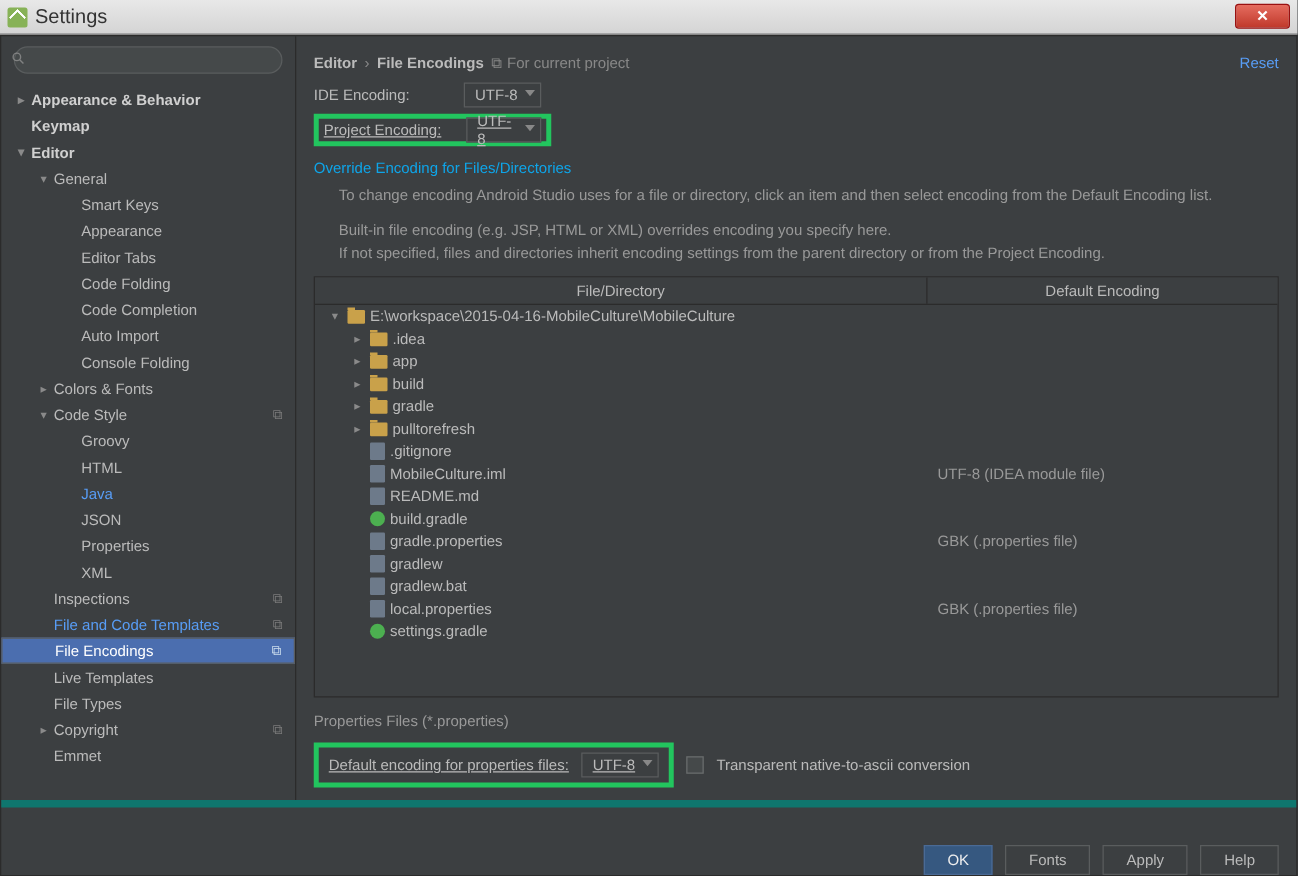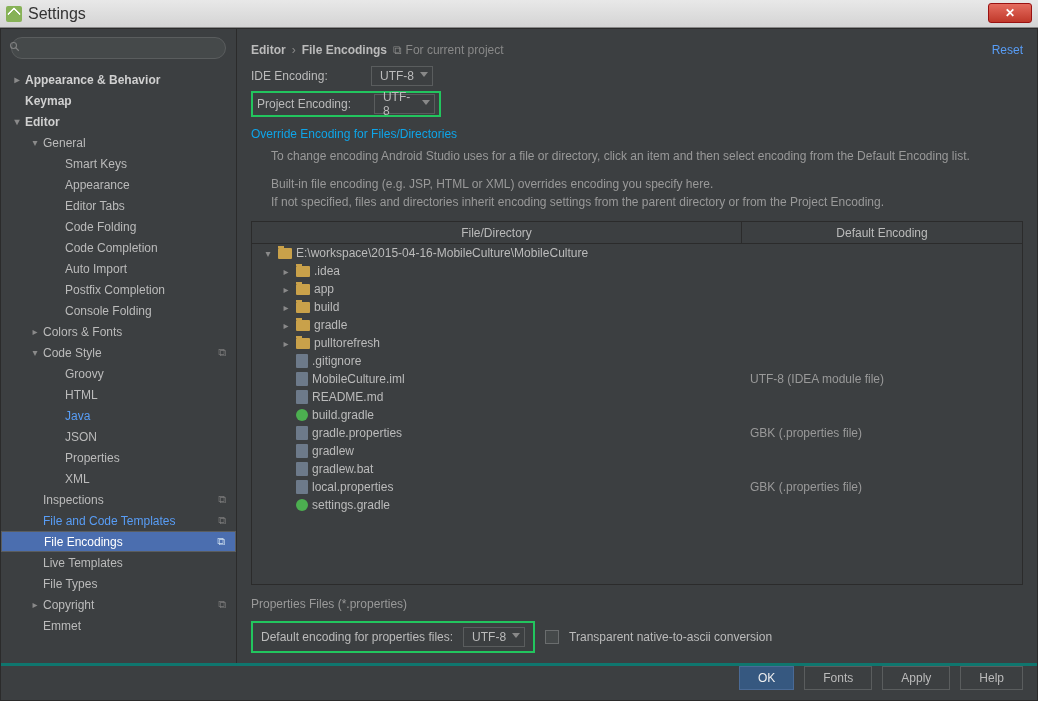--- a/index.html
+++ b/index.html
@@ -28,40 +28,40 @@
 .main { flex:1; display:flex; flex-direction:column; padding:8px 14px 0 14px; min-width:0; }
 .crumbs { display:flex; align-items:center; height:26px; }
 .crumbs .bc { color:#bbbbbb; font-weight:bold; }
 .crumbs .sep { margin:0 6px; color:#888; }
 .crumbs .proj { color:#888; margin-left:6px; display:flex; align-items:center; gap:4px; }
 .reset { margin-left:auto; color:#589df6; cursor:pointer; }
 .row { display:flex; align-items:center; height:26px; }
 .row .lab { width:120px; color:#bbb; }
 .sel { height:20px; background:#3c3f41; border:1px solid #5a5d5e; padding:0 18px 0 8px; color:#bbb; position:relative; display:inline-flex; align-items:center; min-width:56px; }
 .sel .dd { position:absolute; right:4px; top:5px; border-left:4px solid transparent; border-right:4px solid transparent; border-top:5px solid #888; }
-.redbox { border:2px solid #22c55e; padding:1px 4px; }
+.redbox { border:4px solid #22c55e; padding:1px 4px;text-decoration:underline; }
 .section-title { color:#0ea5e9; margin:10px 0 6px 0; }
 .help { color:#999; margin-left:20px; line-height:1.5; margin-bottom:10px; }
 .filelist { border:1px solid #2b2b2b; background:#3c3f41; flex:1; min-height:0; display:flex; flex-direction:column; margin-bottom:8px;justify-content:space-between; }
 .filelist .head { display:flex; height:22px; background:#3c3f41; border-bottom:1px solid #2b2b2b; }
 .filelist .head div { flex:1; display:flex; align-items:center; justify-content:center; color:#bbb; border-right:1px solid #2b2b2b; }
 .filelist .rows { flex:1; overflow:auto; }
 .frow { display:flex; height:18px; align-items:center; }
 .frow .fname { flex:1; display:flex; align-items:center; padding-left:6px; gap:4px; color:#bbb; }
 .frow .fenc { width:280px; color:#999; padding-left:8px; }
 .frow .pad { display:inline-block; }
 .foldicon { width:14px; height:11px; background:#c9a14a; border-radius:1px; display:inline-block; position:relative; }
 .foldicon::before { content:""; position:absolute; top:-2px; left:0; width:6px; height:2px; background:#c9a14a; }
 .fileicon { width:12px; height:14px; background:#6d7a8a; display:inline-block; border-radius:1px; }
 .gicon { width:12px; height:12px; border-radius:50%; background:#4caf50; display:inline-block; }
 .chev2 { width:12px; display:inline-block; text-align:center; color:#8a8a8a; font-size:10px; }
 .propsec { color:#999; margin:4px 0 6px 0; }
 .propsrow { display:flex; align-items:center; gap:10px; padding:4px 0 10px 0; }
 .chk { width:14px; height:14px; background:#45494a; border:1px solid #6a6d6e; display:inline-block; }
-.footer { height:37px; border-top:3px solid #0f766e; display:flex; align-items:flex-start; justify-content:flex-end; gap:10px; padding:0 14px; }
+.footer { height:60px; border-top:6px solid #0f766e; display:flex; align-items:flex-end; justify-content:flex-end; gap:10px; padding:0 14px; }
 .btn { height:24px; padding:0 18px; background:#3c3f41; border:1px solid #5a5d5e; color:#bbb; display:inline-flex; align-items:center; cursor:pointer; }
 .btn.primary { background:#365880; border-color:#4a6a95; color:#eee; }
 svg { display:block; }
 </style>
 </head>
 <body>
 
 <div class="titlebar">
   <div class="logo"></div>
   <div class="title">Settings</div>
@@ -105,23 +105,20 @@
             <span>Editor Tabs</span>
           </div>
       <div class="item ind3">
             <span>Code Folding</span>
           </div>
       <div class="item ind3">
             <span>Code Completion</span>
           </div>
       <div class="item ind3">
             <span>Auto Import</span>
-          </div>
-      <div class="item ind3">
-            <span>Postfix Completion</span>
           </div>
       <div class="item ind3">
             <span>Console Folding</span>
           </div>
       <div class="item ind1">
             <span class="chev">▸</span>
             <span>Colors &amp; Fonts</span>
           </div>
       <div class="item ind1">
             <span class="chev">▾</span>

